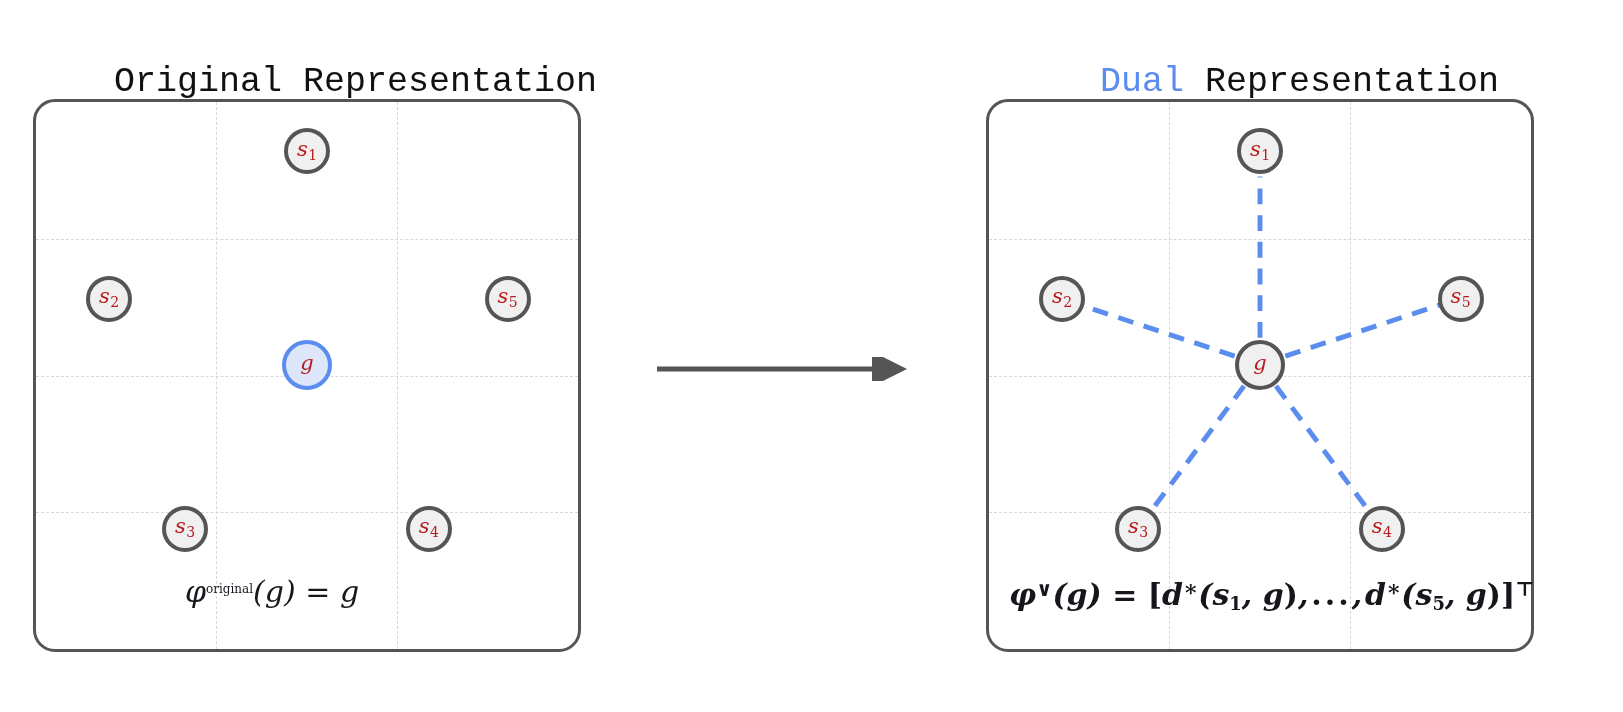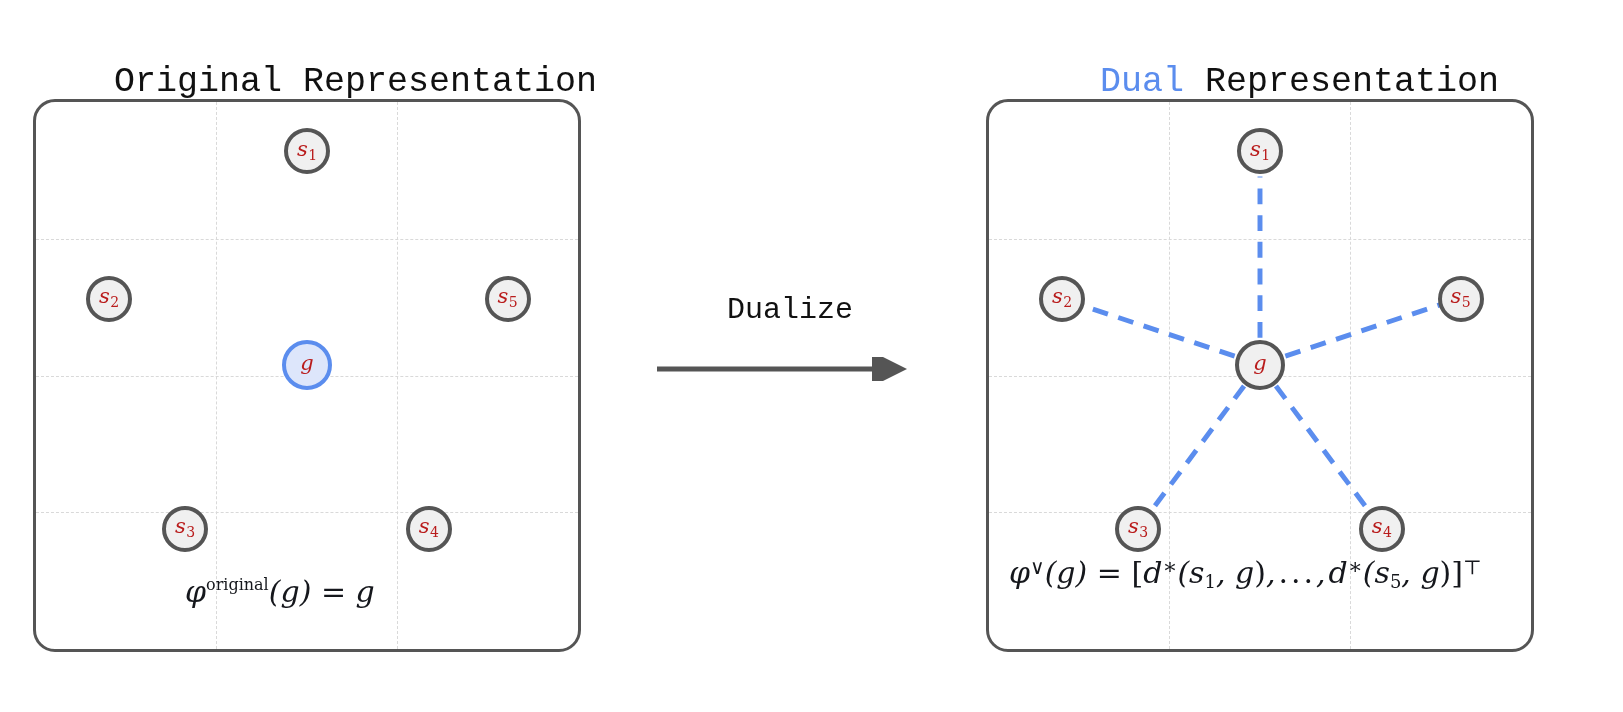--- a/index.html
+++ b/index.html
@@ -113,42 +113,42 @@
     position: absolute;
     font-family: "DejaVu Serif", "Liberation Serif", serif;
     font-size: 30px;
     color: #15171c;
     white-space: nowrap;
     z-index: 6;
     line-height: 1;
   }
   .formula .it { font-style: italic; }
   .formula .sup-up {
-    font-size: 16px;
+    font-size: 12px;
     font-style: normal;
     vertical-align: 0.72em;
     letter-spacing: 0px;
     text-align: right;
   }
   .formula .sup-sym {
     font-size: 20px;
     font-style: normal;
     vertical-align: 0.48em;
   }
   .formula .sub-n {
     font-size: 18px;
     font-style: normal;
     vertical-align: -0.26em;
   }
   .formula .star {
     font-size: 22px;
     vertical-align: 0.42em;
   }
   #formula-left  { left: 185px;  top: 577px; }
-  #formula-right { left: 1009px; top: 556px; }
+  #formula-right { left: 1009px; top: 577px; font-weight: bold; }
 
   
   #dualize-group {
     position: absolute;
     left: 640px;
     top: 295px;
     width: 300px;
     height: 100px;
   }
   #dualize-label {
@@ -211,21 +211,20 @@
       </div>
 
     </div>
   </div>
 
   <div id="formula-left" class="formula">
     <span class="it">φ</span><span class="sup-up">original</span><span class="it">(g)</span> = <span class="it">g</span>
   </div>
 
   <div id="dualize-group">
-    <div id="dualize-label">Dualize</div>
     <svg id="dualize-arrow" width="260" height="24" viewBox="0 0 260 24">
       <defs>
         <marker id="arrowhead" markerWidth="7" markerHeight="7" refX="5.2" refY="3.5" orient="auto">
           <polygon points="0 0, 7 3.5, 0 7" fill="#555555"></polygon>
         </marker>
       </defs>
       <line x1="2" y1="12" x2="243" y2="12" stroke="#555555" stroke-width="5" marker-end="url(#arrowhead)"></line>
     </svg>
   </div>
 

